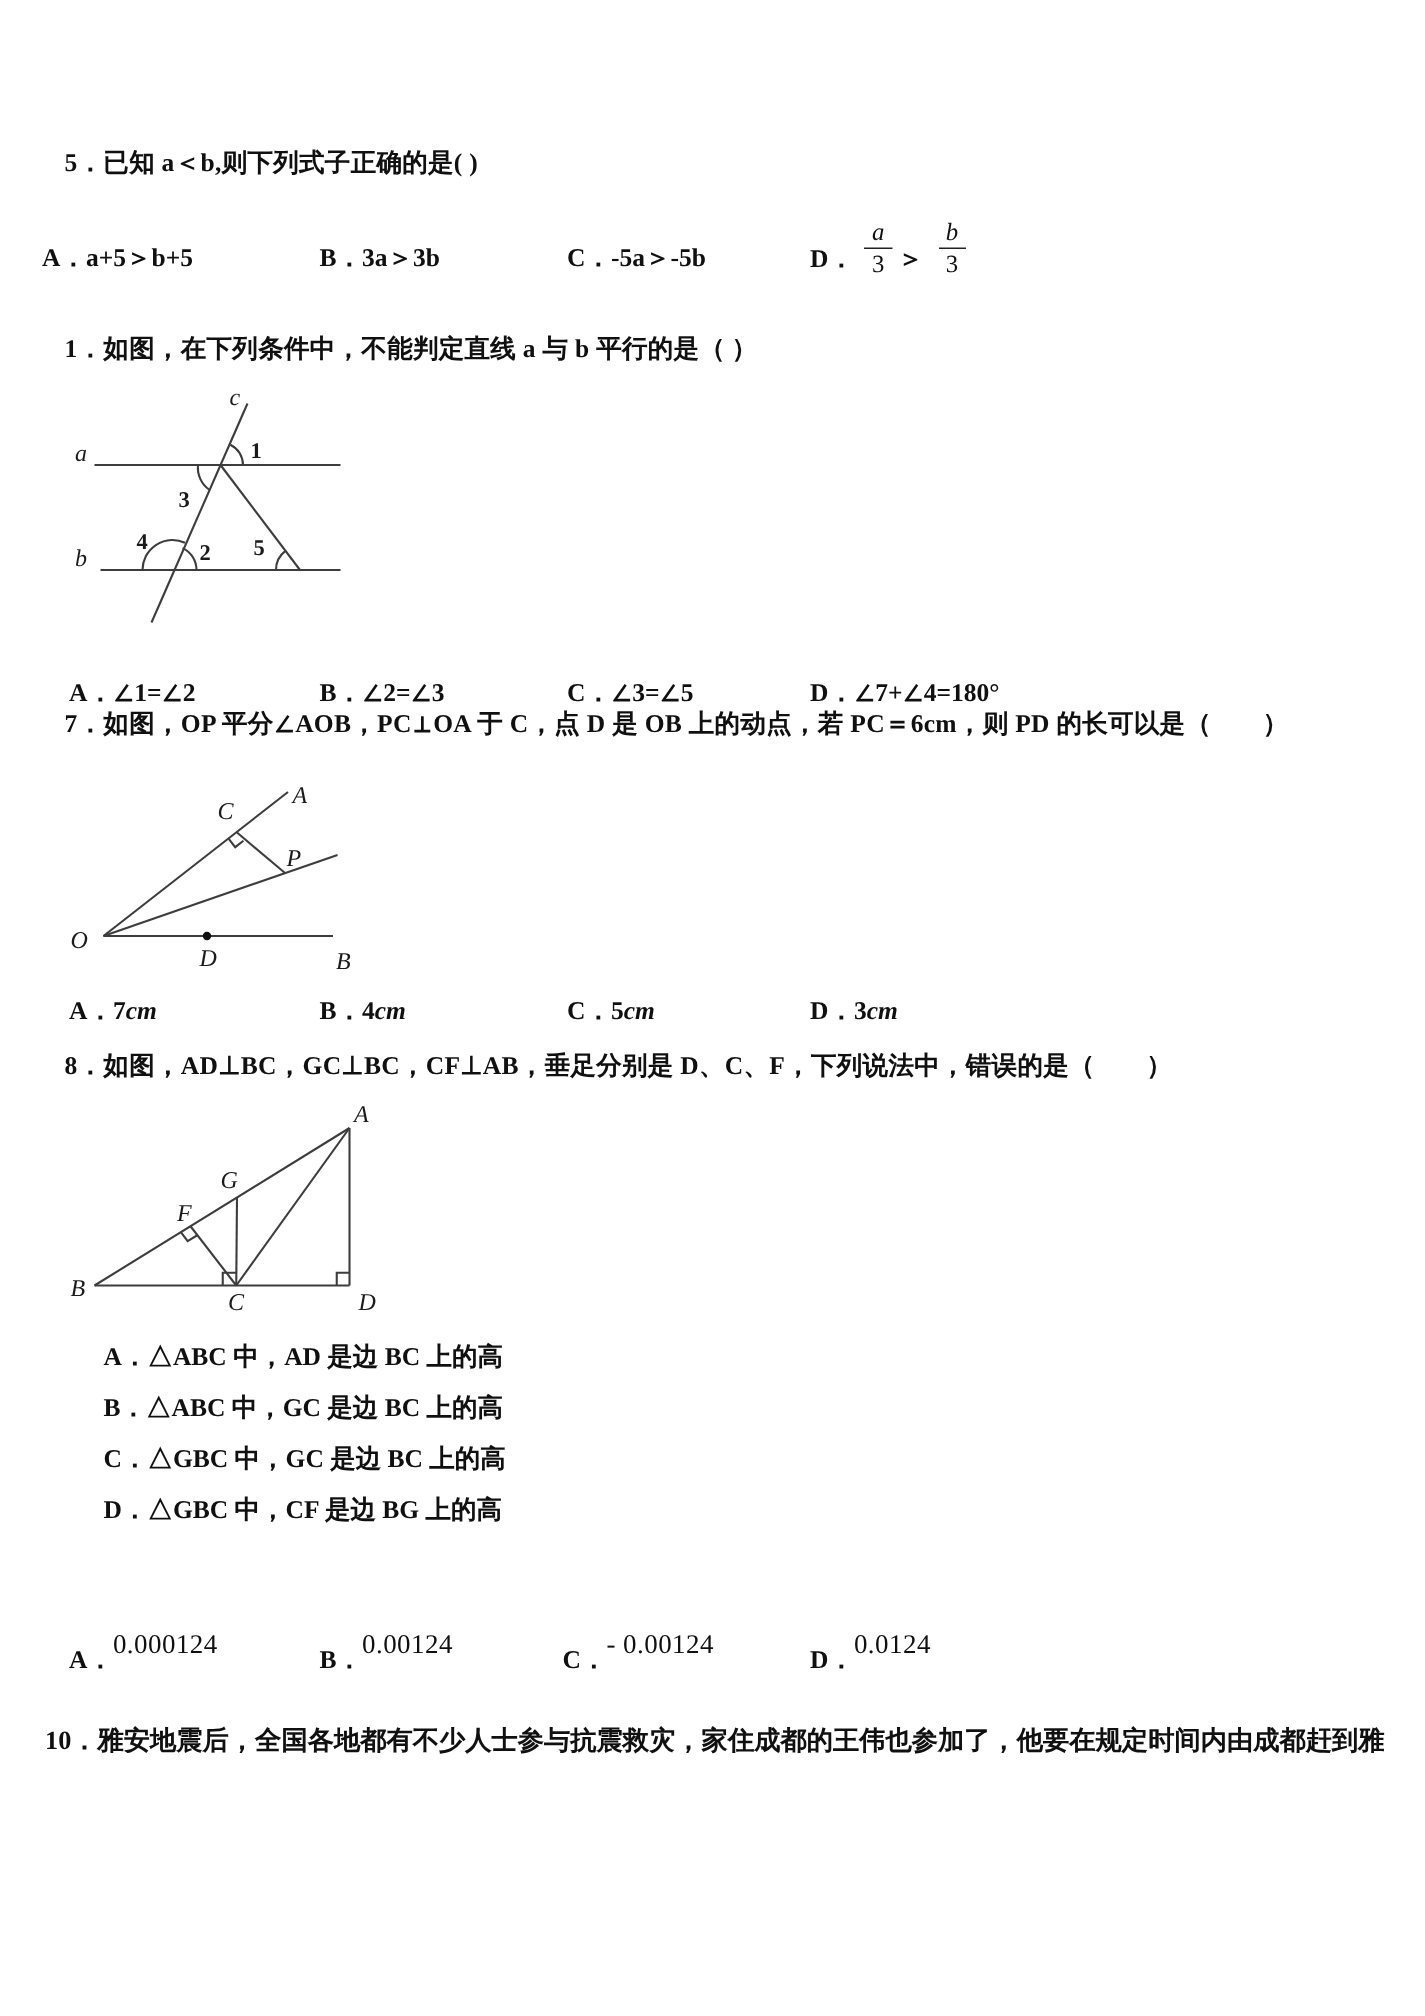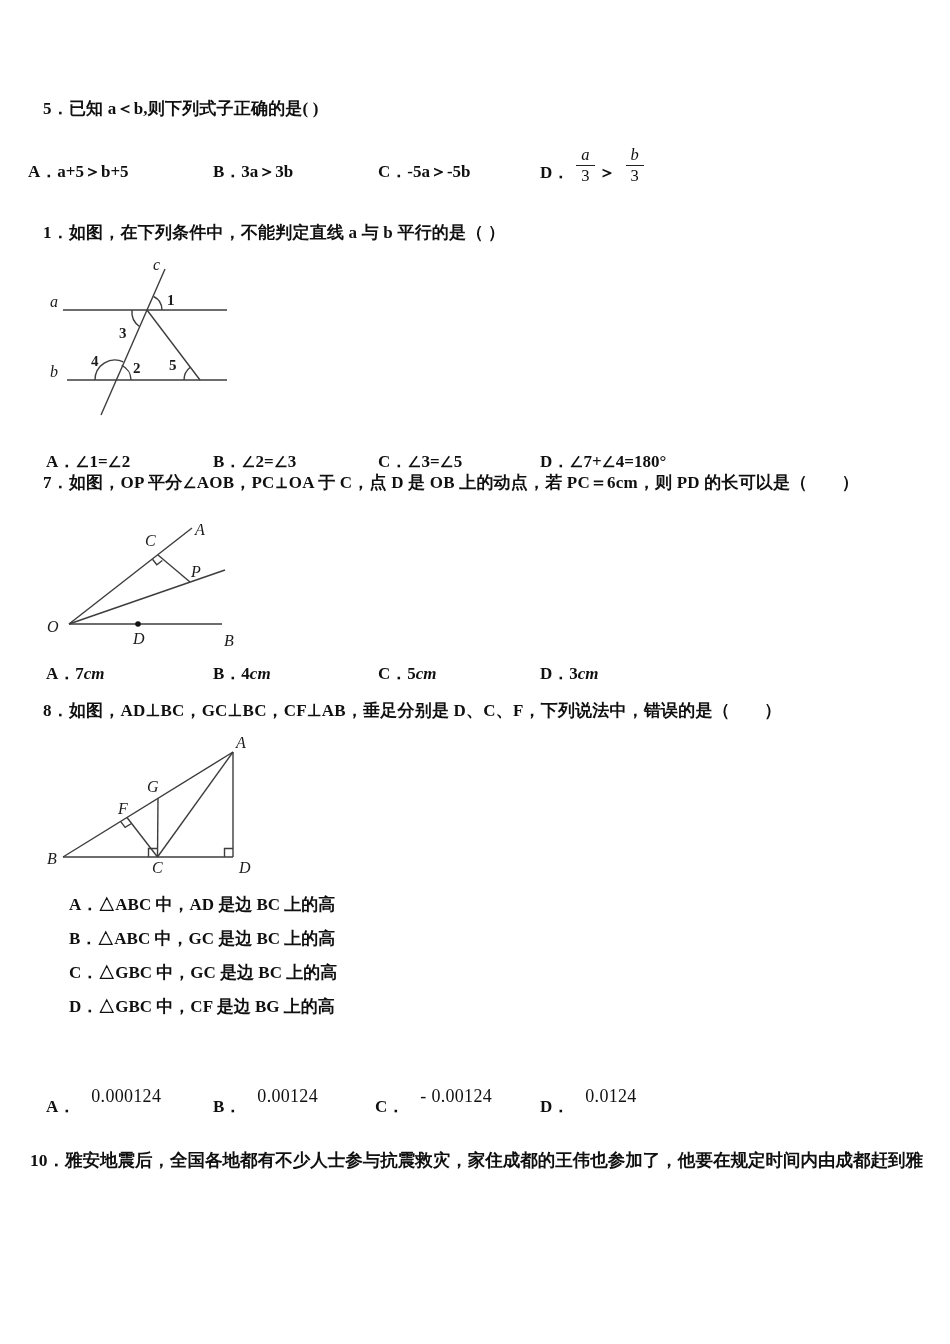--- a/index.html
+++ b/index.html
@@ -16,21 +16,21 @@
   .frac{display:flex;flex-direction:column;align-items:center;margin:0 1px 0 7px;
         font-weight:normal;font-size:16.5px;line-height:1.05;}
   .frac .fn{font-style:italic;padding:0 2px 1px;}
   .frac .fd{border-top:1.4px solid #222;padding:1px 5px 0;}
   .gt{margin:0 3px;}
   
   .sci{font-weight:normal;font-size:19px;position:relative;top:-8px;letter-spacing:.5px;}
   .sci sup{font-size:12.5px;}
   .cm3sup{font-size:11px;vertical-align:super;}
   .q9letter{font-weight:bold;}
-  .q9num{font-weight:normal;font-size:18px;position:relative;top:-10px;margin-left:16px;letter-spacing:.3px;}
+  .q9num{font-weight:normal;font-size:18px;position:relative;top:-10px;margin-left:0;letter-spacing:.3px;}
   
   .para-line{position:absolute;left:30px;width:893px;font-size:17.5px;font-weight:bold;
              text-align:justify;text-align-last:justify;white-space:normal;}
   
   svg.fig{position:absolute;}
   svg.fig line, svg.fig path{stroke:#3d3d3d;stroke-width:1.4;fill:none;}
   svg.fig text{font-family:"Liberation Serif",serif;font-style:italic;font-size:16px;
                fill:#1b1b1b;font-weight:normal;}
   svg.fig text.num{font-style:normal;font-weight:bold;font-size:15px;}
   svg.fig .dot{fill:#111;stroke:none;}

